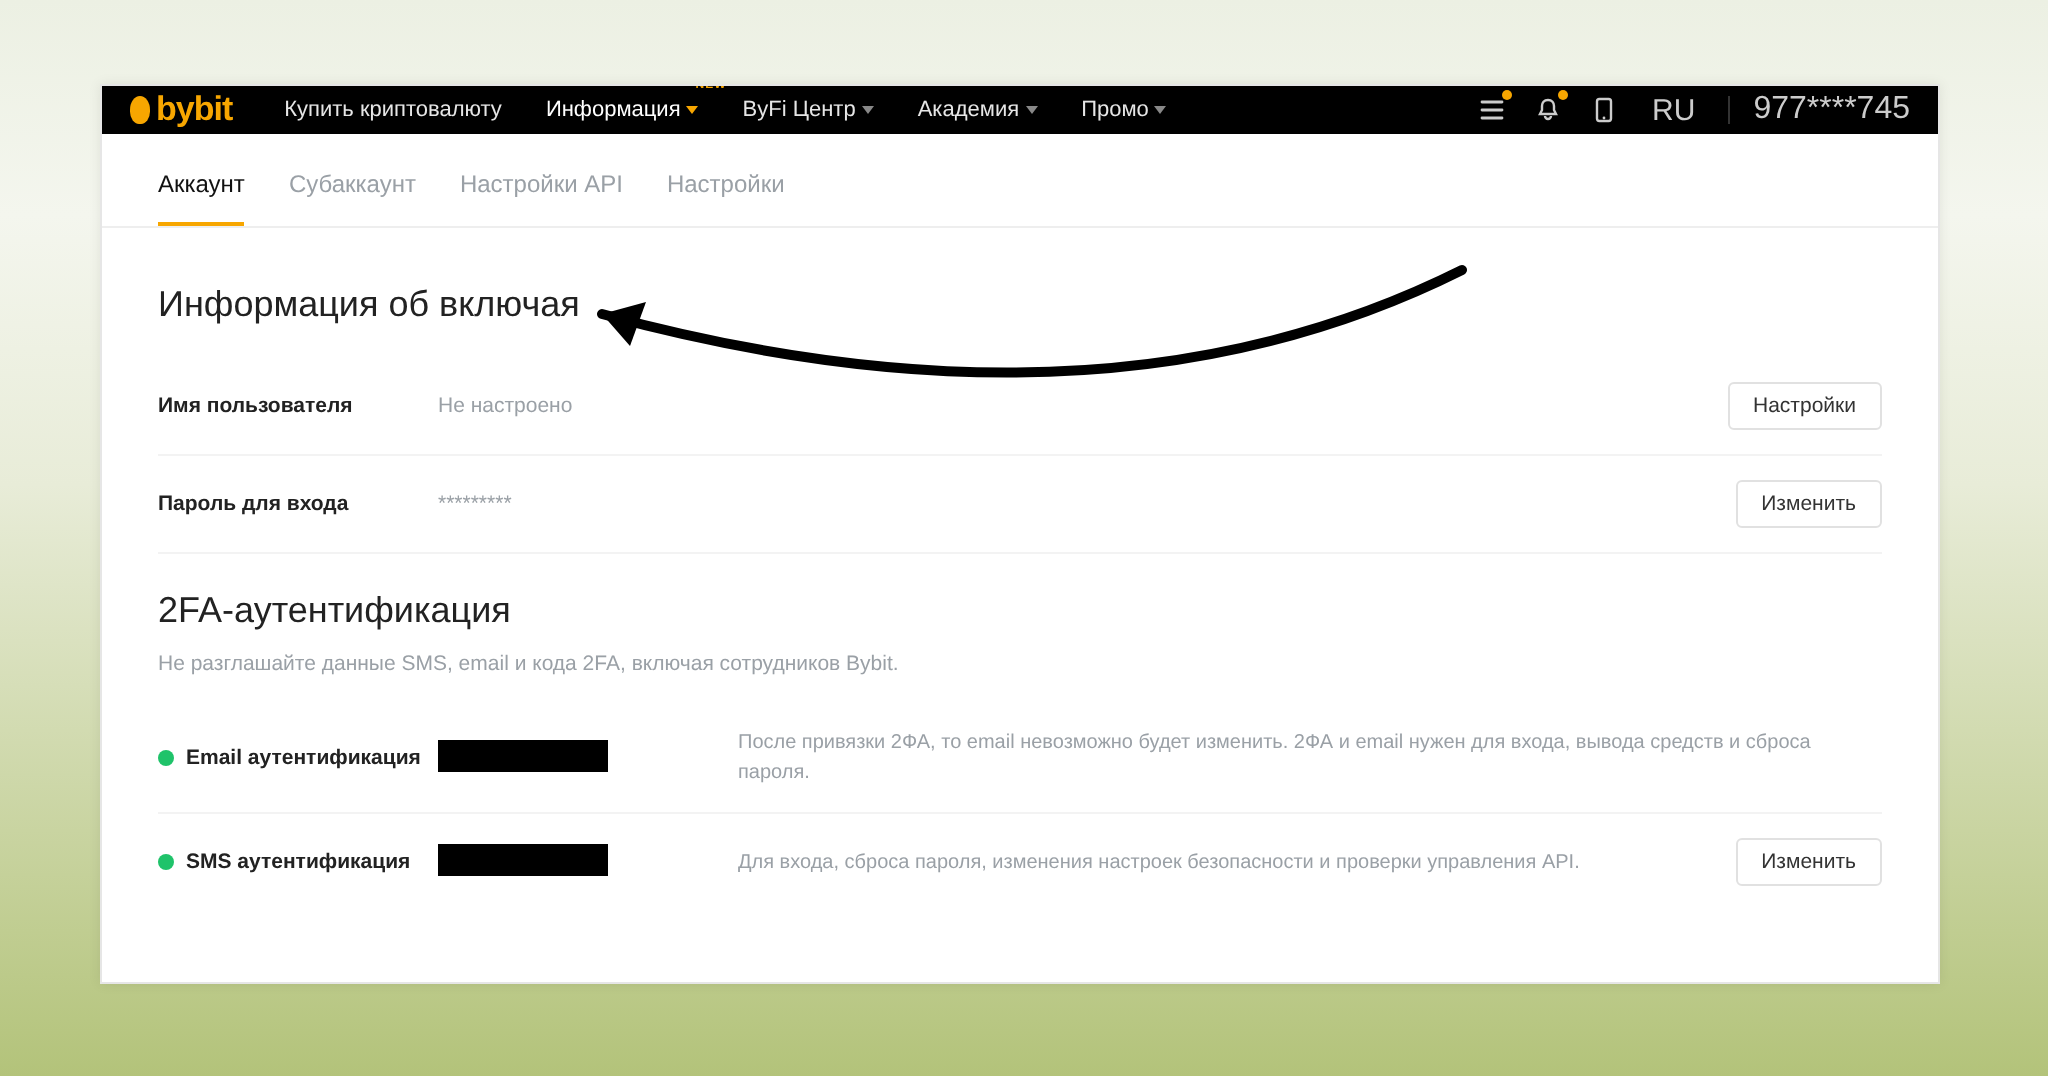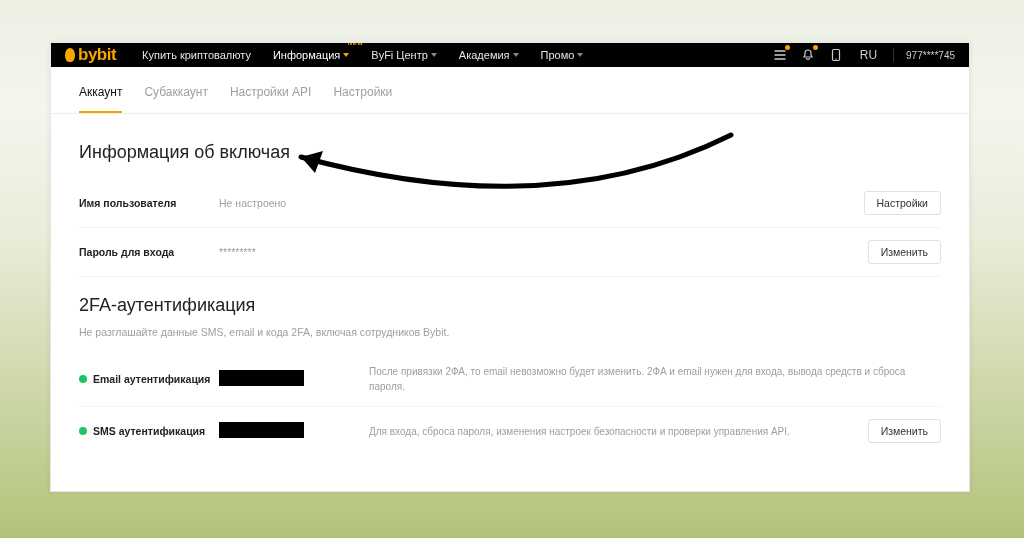--- a/index.html
+++ b/index.html
@@ -83,23 +83,23 @@
     display:flex; align-items:center; justify-content:center;
     cursor: pointer;
   }
   .mini-dot {
     position: absolute;
     top: -2px; right: -2px;
     width: 5px; height: 5px;
     background: #f7a600;
     border-radius: 50%;
   }
-  .lang { color: #ccc; font-size: 12px; cursor:pointer; padding:0 4px;}
+  .lang { color: #ccc; font-size: 15px; cursor:pointer; padding:0 4px;}
   .divider { width:1px; height:14px; background:#333; }
-  .uid-top { color:#ccc; font-size:10px; }
+  .uid-top { color:#ccc; font-size:16px; }
 
   
   .tabs {
     display: flex;
     gap: 22px;
     padding: 18px 28px 0 28px;
     border-bottom: 1px solid #eee;
     font-size: 12px;
   }
   .tab {

